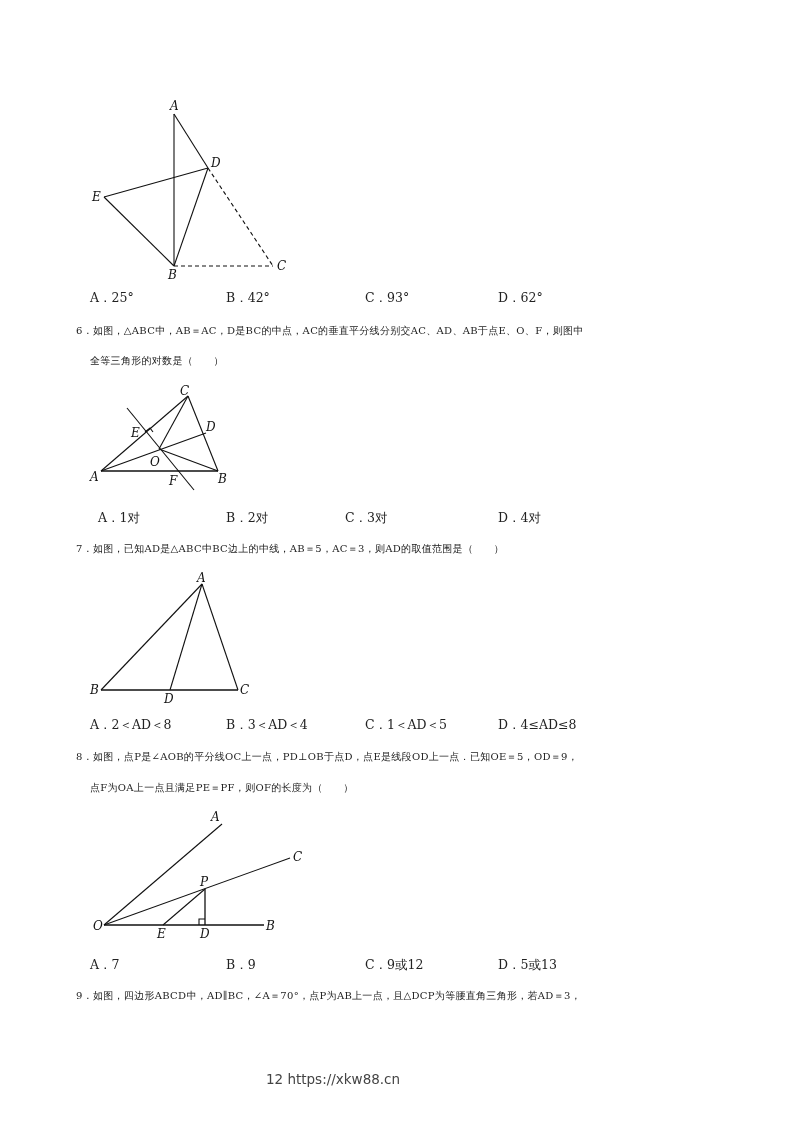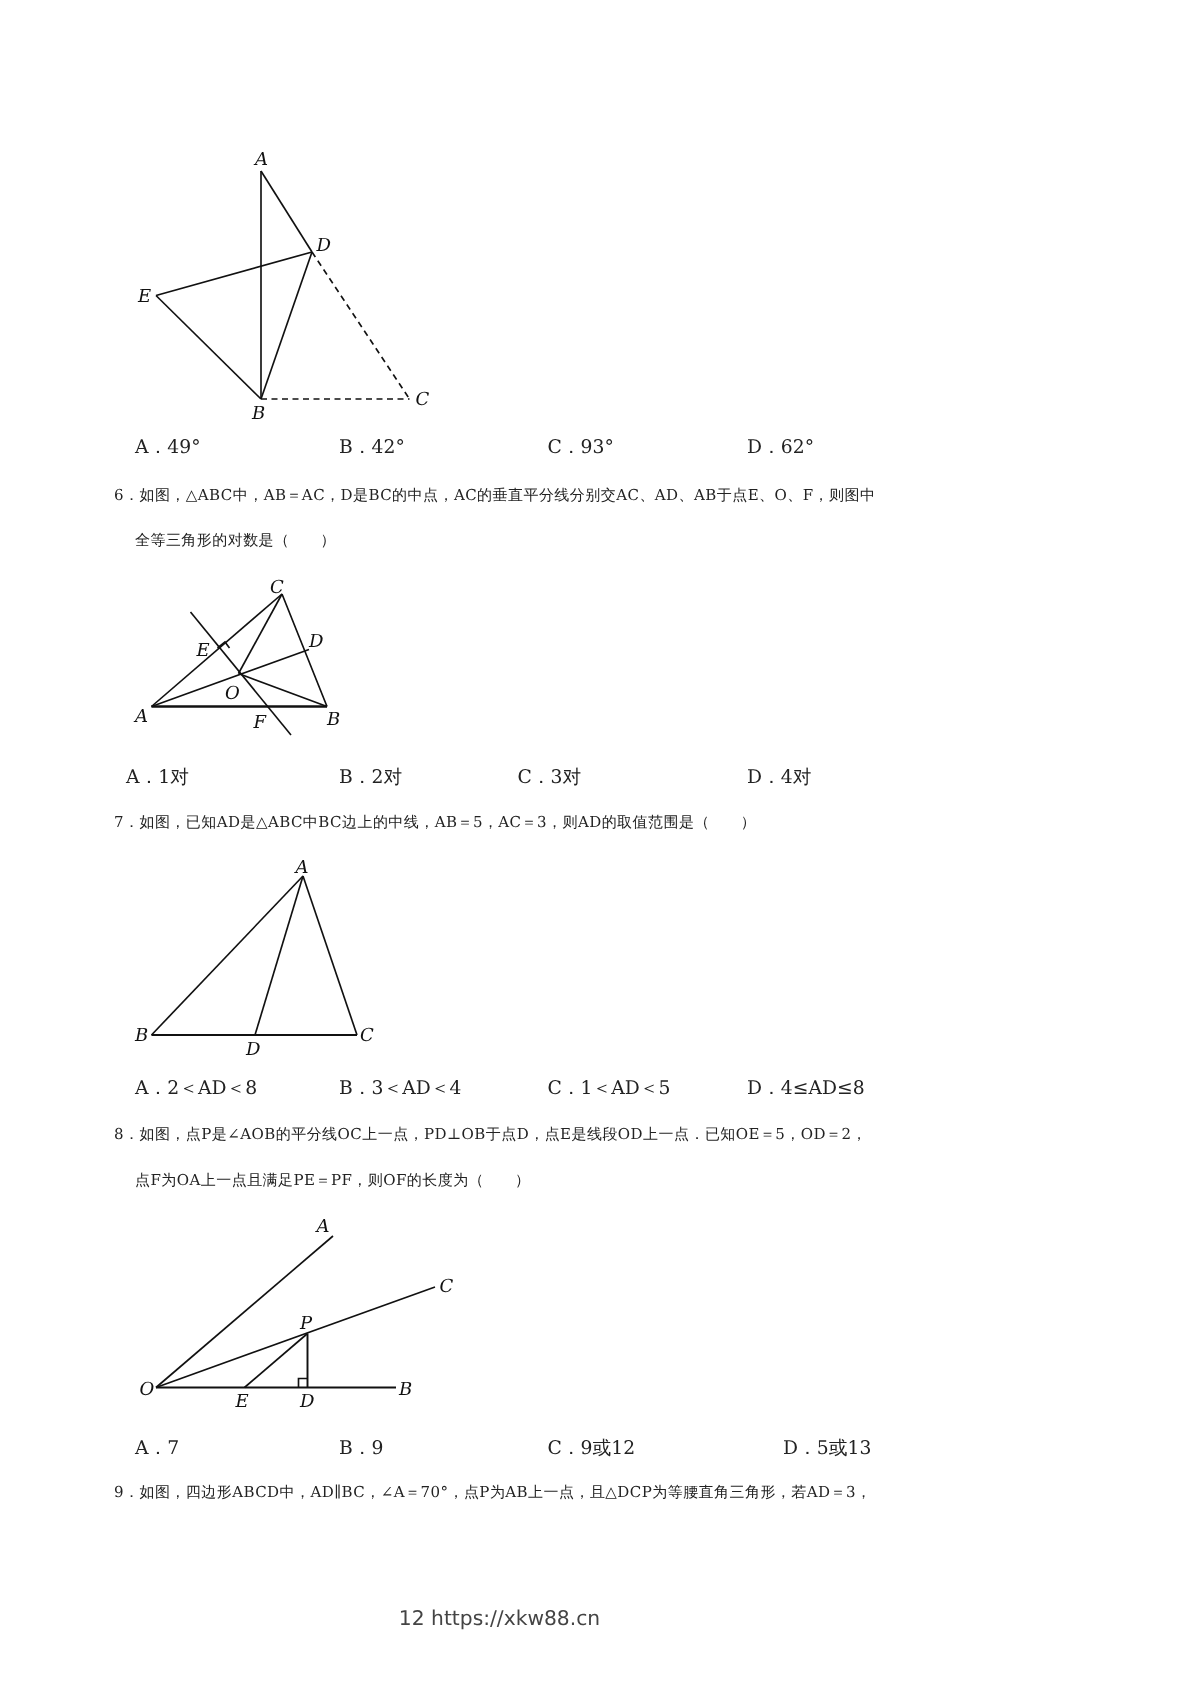--- a/index.html
+++ b/index.html
@@ -26,21 +26,21 @@
     <line x1="208" y1="168" x2="273" y2="266" stroke-dasharray="4,3"></line>
     <line x1="174" y1="266" x2="273" y2="266" stroke-dasharray="4,3"></line>
   </g>
   <text x="170" y="110">A</text>
   <text x="211" y="167">D</text>
   <text x="92" y="201">E</text>
   <text x="168" y="279">B</text>
   <text x="277" y="270">C</text>
 </svg>
 
-<div class="opt" style="left:90px;top:290px">A．49°</div>
+<div class="opt" style="left:90px;top:290px">A．25°</div>
 <div class="opt" style="left:226px;top:290px">B．42°</div>
 <div class="opt" style="left:365px;top:290px">C．93°</div>
 <div class="opt" style="left:498px;top:290px">D．62°</div>
 
 <div class="q-line" style="top:322px">6．如图，△ABC中，AB＝AC，D是BC的中点，AC的垂直平分线分别交AC、AD、AB于点E、O、F，则图中</div>
 <div class="q-line indent" style="top:352px">全等三角形的对数是（　　）</div>
 
 <svg class="fig" style="left:0;top:0" width="793" height="500">
   <g stroke="#111" stroke-width="1.1" fill="none">
     <line x1="101" y1="471" x2="218" y2="471" stroke-width="1.6"></line>
@@ -54,21 +54,21 @@
   </g>
   <text x="180" y="395">C</text>
   <text x="206" y="431">D</text>
   <text x="131" y="437">E</text>
   <text x="150" y="466">O</text>
   <text x="90" y="481">A</text>
   <text x="169" y="485">F</text>
   <text x="218" y="483">B</text>
 </svg>
 
-<div class="opt" style="left:84px;top:510px">A．1对</div>
+<div class="opt" style="left:98px;top:510px">A．1对</div>
 <div class="opt" style="left:226px;top:510px">B．2对</div>
 <div class="opt" style="left:345px;top:510px">C．3对</div>
 <div class="opt" style="left:498px;top:510px">D．4对</div>
 
 <div class="q-line" style="top:540px">7．如图，已知AD是△ABC中BC边上的中线，AB＝5，AC＝3，则AD的取值范围是（　　）</div>
 
 <svg class="fig" style="left:0;top:0" width="793" height="710">
   <g stroke="#111" stroke-width="1.1" fill="none">
     <line x1="101" y1="690" x2="238" y2="690" stroke-width="1.4"></line>
     <line x1="101" y1="690" x2="202" y2="584"></line>
@@ -79,21 +79,21 @@
   <text x="90" y="694">B</text>
   <text x="164" y="703">D</text>
   <text x="240" y="694">C</text>
 </svg>
 
 <div class="opt" style="left:90px;top:717px">A．2＜AD＜8</div>
 <div class="opt" style="left:226px;top:717px">B．3＜AD＜4</div>
 <div class="opt" style="left:365px;top:717px">C．1＜AD＜5</div>
 <div class="opt" style="left:498px;top:717px">D．4≤AD≤8</div>
 
-<div class="q-line" style="top:748px">8．如图，点P是∠AOB的平分线OC上一点，PD⊥OB于点D，点E是线段OD上一点．已知OE＝5，OD＝2，</div>
+<div class="q-line" style="top:748px">8．如图，点P是∠AOB的平分线OC上一点，PD⊥OB于点D，点E是线段OD上一点．已知OE＝5，OD＝9，</div>
 <div class="q-line indent" style="top:779px">点F为OA上一点且满足PE＝PF，则OF的长度为（　　）</div>
 
 <svg class="fig" style="left:0;top:0" width="793" height="945">
   <g stroke="#111" stroke-width="1.1" fill="none">
     <line x1="104" y1="925" x2="264" y2="925" stroke-width="1.4"></line>
     <line x1="104" y1="925" x2="222" y2="824"></line>
     <line x1="104" y1="925" x2="290" y2="858"></line>
     <line x1="205" y1="889" x2="205" y2="925" stroke-width="1.3"></line>
     <line x1="163" y1="925" x2="205" y2="889"></line>
     <polyline points="199,925 199,919 205,919"></polyline>
@@ -103,20 +103,20 @@
   <text x="200" y="886">P</text>
   <text x="93" y="930">O</text>
   <text x="157" y="938">E</text>
   <text x="200" y="938">D</text>
   <text x="266" y="930">B</text>
 </svg>
 
 <div class="opt" style="left:90px;top:957px">A．7</div>
 <div class="opt" style="left:226px;top:957px">B．9</div>
 <div class="opt" style="left:365px;top:957px">C．9或12</div>
-<div class="opt" style="left:522px;top:957px">D．5或13</div>
+<div class="opt" style="left:498px;top:957px">D．5或13</div>
 
 <div class="q-line" style="top:987px">9．如图，四边形ABCD中，AD∥BC，∠A＝70°，点P为AB上一点，且△DCP为等腰直角三角形，若AD＝3，</div>
 
 <div class="footer">
   <span>12</span>
   <span>https://xkw88.cn</span>
 </div>
 
 </body></html>

